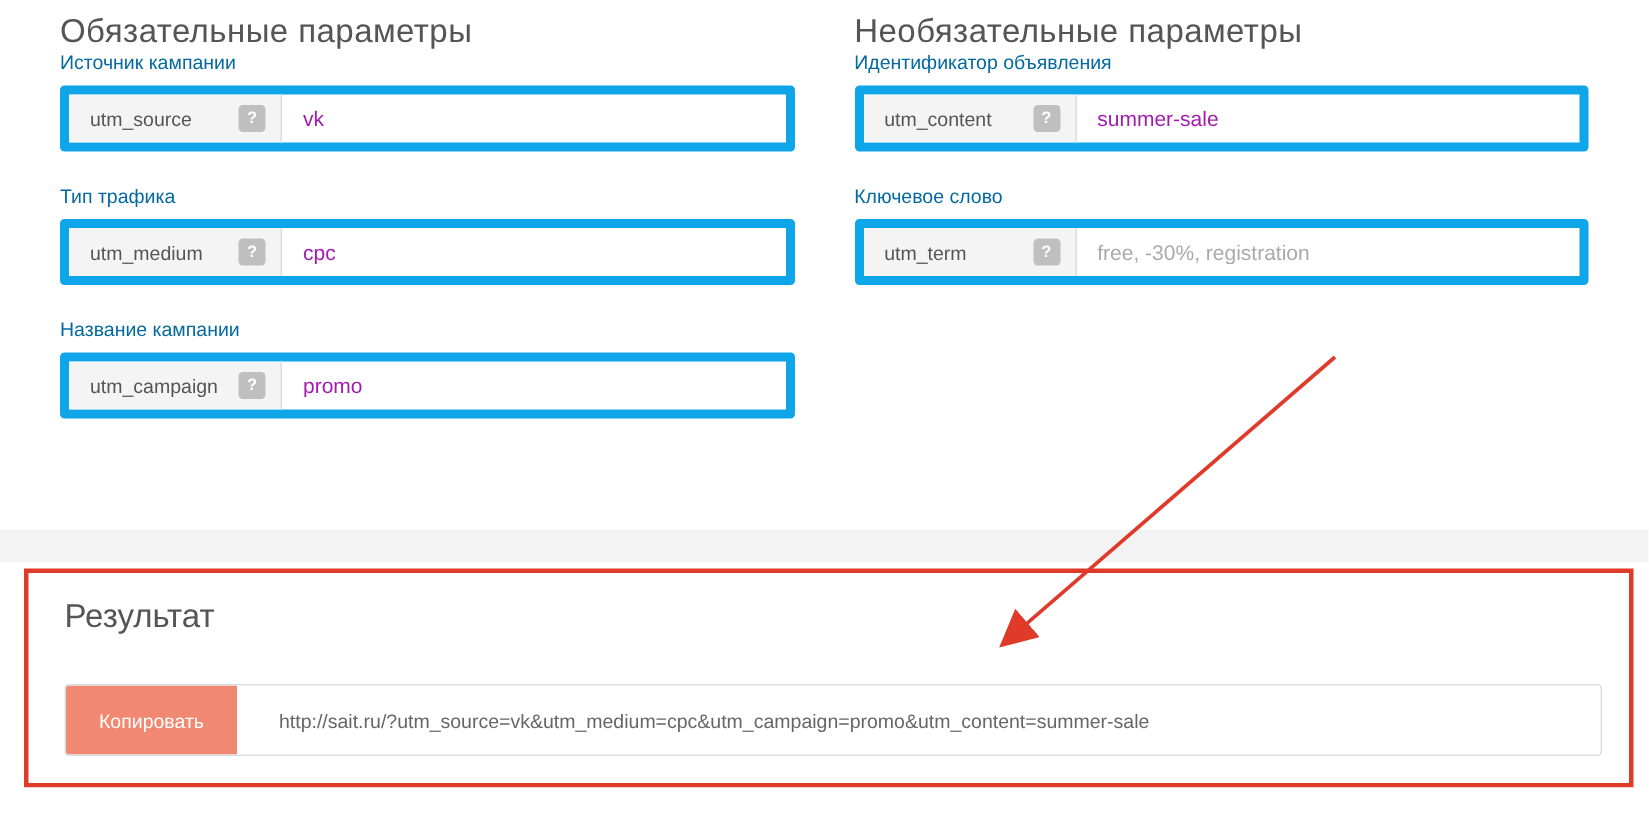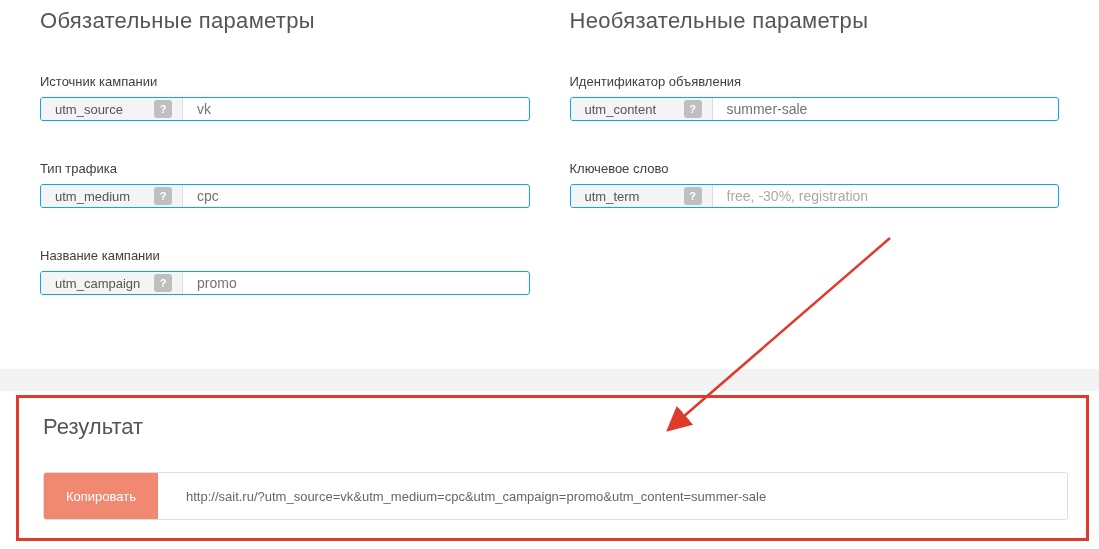--- a/index.html
+++ b/index.html
@@ -29,30 +29,29 @@
       font-size: 22px;
       font-weight: 300;
       color: #555;
       letter-spacing: 0.3px;
     }
     .field-group {
       margin-bottom: 22px;
     }
     .field-label {
       font-size: 13px;
-      color: #404040;
+      color: #0369a1;
       margin-bottom: 8px;
       display: block;
-      margin-top: 40px;
     }
     .input-row {
       display: flex;
       align-items: stretch;
-      height: 24px;
-      border: 1px solid #0ea5e9;
+      height: 44px;
+      border: 6px solid #0ea5e9;
       border-radius: 3px;
       overflow: hidden;
       background: #fff;
     }
     .input-prefix {
       display: flex;
       align-items: center;
       background: #f4f4f4;
       border-right: 1px solid #ddd;
       padding: 0 10px 0 14px;
@@ -77,21 +76,21 @@
       font-weight: bold;
       cursor: pointer;
       flex-shrink: 0;
     }
     .input-field {
       flex: 1;
       border: none;
       outline: none;
       padding: 0 14px;
       font-size: 14px;
-      color: #737373;
+      color: #a21caf;
       background: transparent;
     }
     .input-field::placeholder {
       color: #aaa;
     }
     .spacer-band {
       height: 22px;
       background: #f3f3f3;
       margin-top: 52px;
     }

